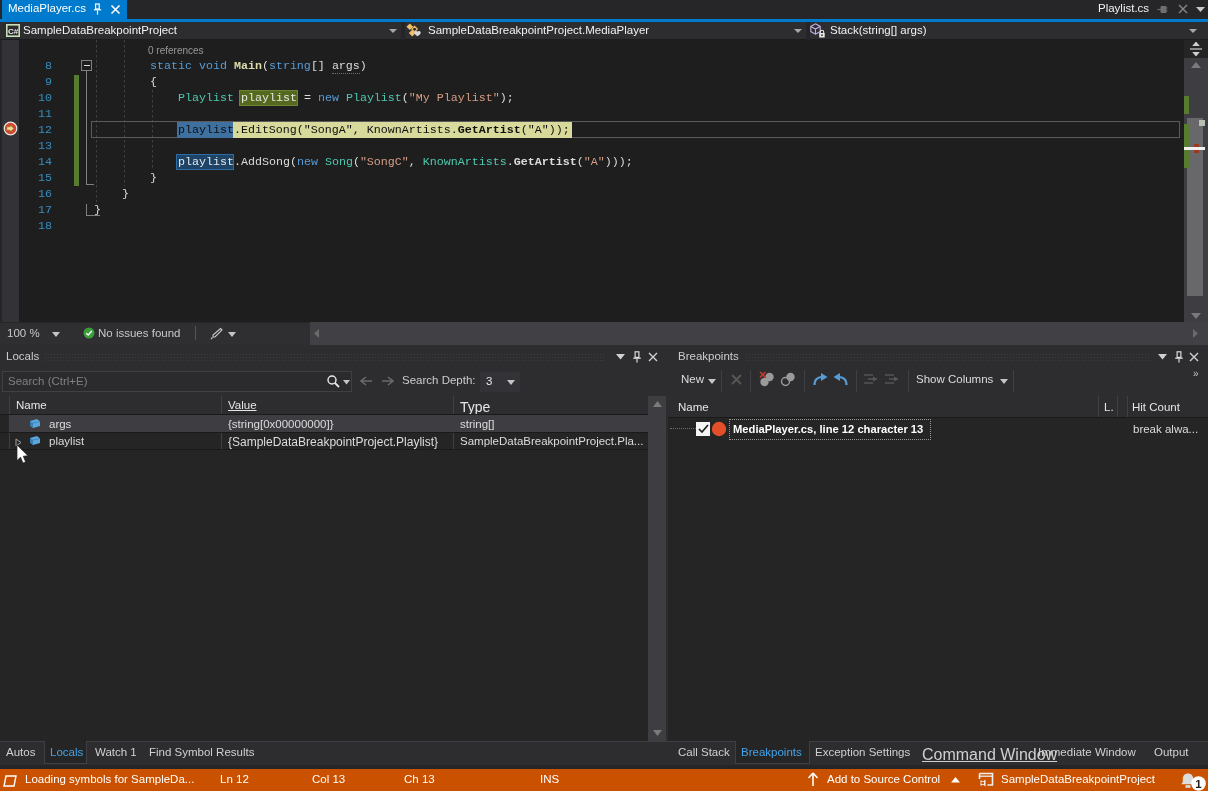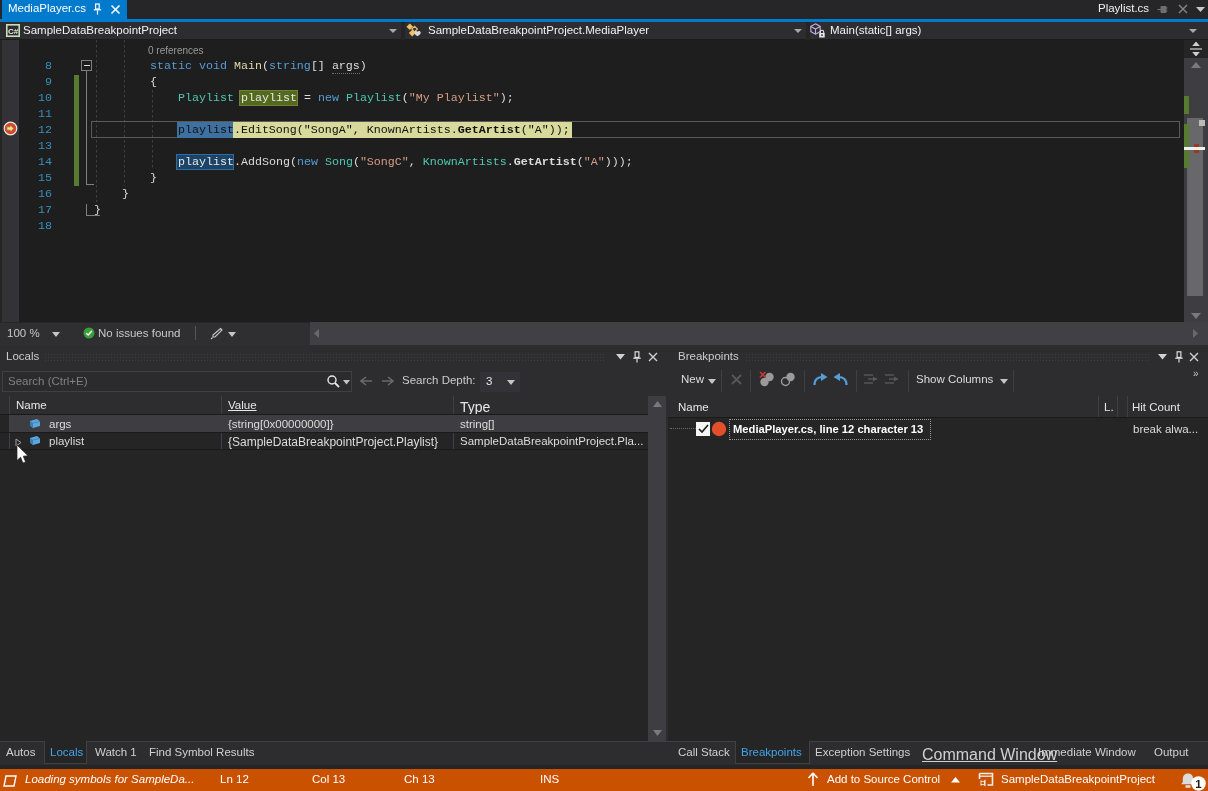--- a/index.html
+++ b/index.html
@@ -71,21 +71,21 @@
 
   <svg class="abs" style="left:810px;top:23px;" width="15" height="15" viewBox="0 0 15 15">
     <g stroke="#c5aede" stroke-width="1.1" fill="none">
       <path d="M5.5 0.8 L10.2 3.4 L10.2 8.6 L5.5 11.2 L0.8 8.6 L0.8 3.4 Z"></path>
       <path d="M5.5 6 L10.2 3.4 M5.5 6 L0.8 3.4 M5.5 6 L5.5 11.2"></path>
     </g>
     <rect x="9.2" y="10" width="5.5" height="4.5" fill="#e8e8e8"></rect>
     <path d="M10.3 10 v-1 a1.7 1.7 0 0 1 3.4 0 v1" fill="none" stroke="#e8e8e8" stroke-width="1.1"></path>
     <rect x="11.2" y="11.4" width="1.6" height="1.6" fill="#3a3a3a"></rect>
   </svg>
-  <div class="abs ui" style="left:830px;top:24px;color:#f1f1f1;font-size:11.5px;">Main(static[] args)</div>
+  <div class="abs ui" style="left:830px;top:24px;color:#f1f1f1;font-size:11.5px;">Stack(string[] args)</div>
   <svg class="abs" style="left:1189px;top:29px;" width="8" height="4" viewBox="0 0 8 4">
       <path d="M0 0 h8 l-4 4z" fill="#a8a8a8"></path>
     </svg>
 
   <div id="editor" class="abs" style="left:0;top:40px;width:1208px;height:282px;background:#1e1e1e;overflow:hidden;">
 
     <div class="abs" style="left:0;top:0;width:19px;height:282px;background:#333337;"></div>
     <div class="abs" style="left:0;top:0;width:2px;height:282px;background:#252526;"></div>
 
     <div class="abs mono" style="left:0;top:18px;width:52px;text-align:right;font-size:11.7px;line-height:16px;color:#358fbf;white-space:pre;">  8
@@ -130,21 +130,21 @@
 
     <div class="abs" style="left:176px;top:114px;width:57.5px;height:16px;background:#1d4467;border:1px solid #2e6da4;"></div>
 
     <svg class="abs" style="left:3px;top:81px;" width="15" height="15" viewBox="0 0 15 15">
       <circle cx="7.5" cy="7.5" r="6.3" fill="#d8442c" stroke="#e8e8e6" stroke-width="1.2"></circle>
       <path d="M7.2 3.8 L10.8 7.5 L7.2 11.2 L7.2 9.2 L3.8 9.2 L3.8 5.8 L7.2 5.8 Z" fill="#f2dc9c" stroke="#8a6d1f" stroke-width="0.7"></path>
     </svg>
 
     <div class="abs ui" style="left:148px;top:5px;font-size:10px;color:#999999;">0 references</div>
 
-    <pre class="abs" style="left:94px;top:18px;font-size:11.663px;line-height:16px;color:#dcdcdc;"><span style="color:#569cd6">        static void </span><span style="color:#dcdcaa;font-weight:normal">Main</span>(<span style="color:#569cd6">string</span>[] <span style="border-bottom:1px dotted #707070">args</span>)
+    <pre class="abs" style="left:94px;top:18px;font-size:11.663px;line-height:16px;color:#dcdcdc;"><span style="color:#569cd6">        static void </span><span style="color:#dcdcaa;font-weight:bold">Main</span>(<span style="color:#569cd6">string</span>[] <span style="border-bottom:1px dotted #707070">args</span>)
         {
             <span style="color:#4ec9b0">Playlist</span> <span style="color:#e8e8e8">playlist</span> = <span style="color:#569cd6">new</span> <span style="color:#4ec9b0">Playlist</span>(<span style="color:#d69d85">"My Playlist"</span>);
 
 <span style="color:#101010">            playlist.EditSong("SongA", KnownArtists.<b>GetArtist</b>("A"));</span>
 
             <span style="color:#e8e8e8">playlist</span>.AddSong(<span style="color:#569cd6">new</span> <span style="color:#4ec9b0">Song</span>(<span style="color:#d69d85">"SongC"</span>, <span style="color:#4ec9b0">KnownArtists</span>.<span style="font-weight:bold">GetArtist</span>(<span style="color:#d69d85">"A"</span>)));
         }
     }
 }</pre>
 
@@ -400,21 +400,21 @@
   <div class="abs ui" style="left:922px;top:746px;font-size:16px;color:#d0d0d0;text-decoration:underline;">Command Window</div>
   <div class="abs ui" style="left:1038px;top:746px;font-size:11.5px;color:#d0d0d0;">Immediate Window</div>
   <div class="abs ui" style="left:1154px;top:746px;font-size:11.5px;color:#d0d0d0;text-align:center;">Output</div>
 
   <div class="abs" style="left:0;top:765px;width:1208px;height:4px;background:#252526;"></div>
 
   <div class="abs" style="left:0;top:769px;width:1208px;height:22px;background:#ca5100;"></div>
   <svg class="abs" style="left:2px;top:775px;" width="16" height="12" viewBox="0 0 16 12">
     <path d="M4 1 H14 L12 11 H2 Z" fill="none" stroke="#ffffff" stroke-width="1.4"></path>
   </svg>
-  <div class="abs ui" style="left:25px;top:773px;font-size:11.5px;color:#ffffff;font-style:italic;">Loading symbols for SampleDa...</div>
+  <div class="abs ui" style="left:25px;top:773px;font-size:11.5px;color:#ffffff;">Loading symbols for SampleDa...</div>
   <div class="abs ui" style="left:220px;top:773px;font-size:11.5px;color:#ffffff;">Ln 12</div>
   <div class="abs ui" style="left:312px;top:773px;font-size:11.5px;color:#ffffff;">Col 13</div>
   <div class="abs ui" style="left:404px;top:773px;font-size:11.5px;color:#ffffff;">Ch 13</div>
   <div class="abs ui" style="left:540px;top:773px;font-size:11.5px;color:#ffffff;">INS</div>
   <svg class="abs" style="left:807px;top:772px;" width="12" height="15" viewBox="0 0 12 15">
     <path d="M6 1 L6 14 M6 1 L1.5 6 M6 1 L10.5 6" stroke="#ffffff" stroke-width="1.6" fill="none"></path>
   </svg>
   <div class="abs ui" style="left:827px;top:773px;font-size:11.5px;color:#ffffff;">Add to Source Control</div>
   <svg class="abs" style="left:951px;top:777px;" width="9" height="6" viewBox="0 0 9 6">
       <path d="M4.5 0 L9 5.5 H0 Z" fill="#ffffff"></path>

